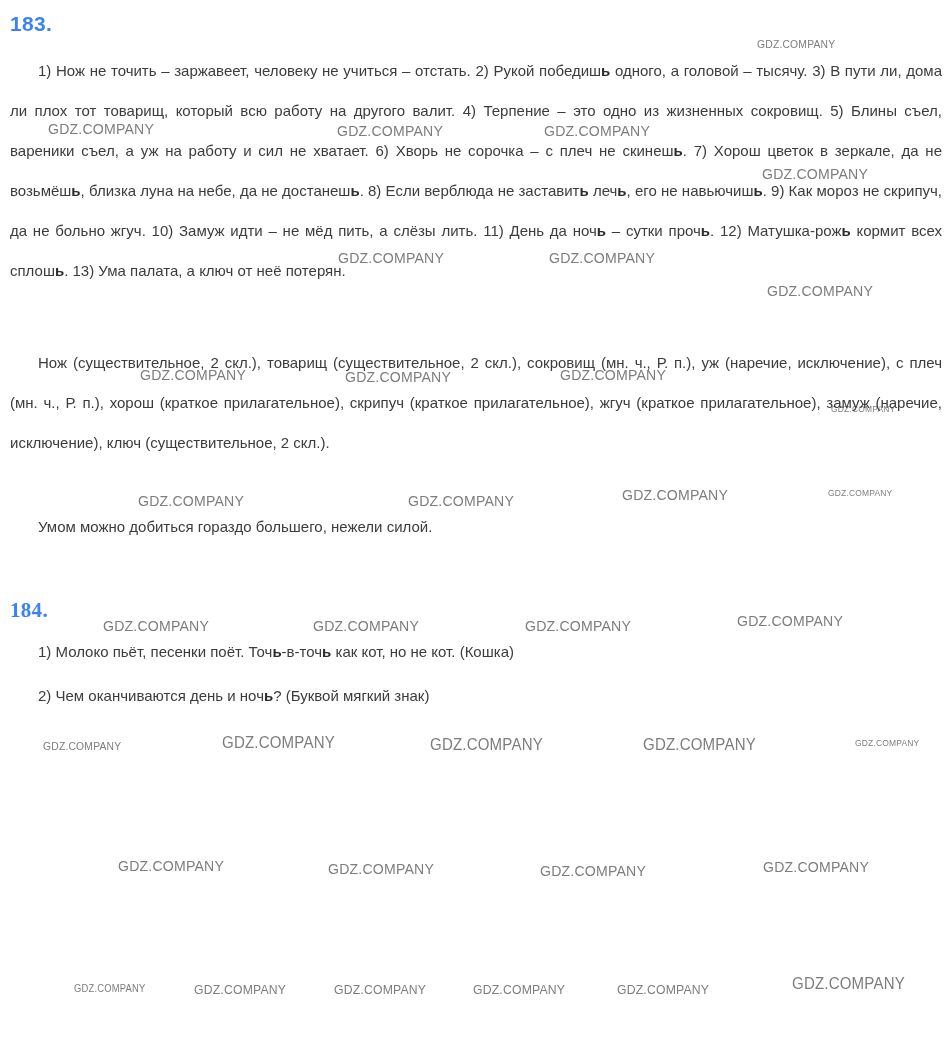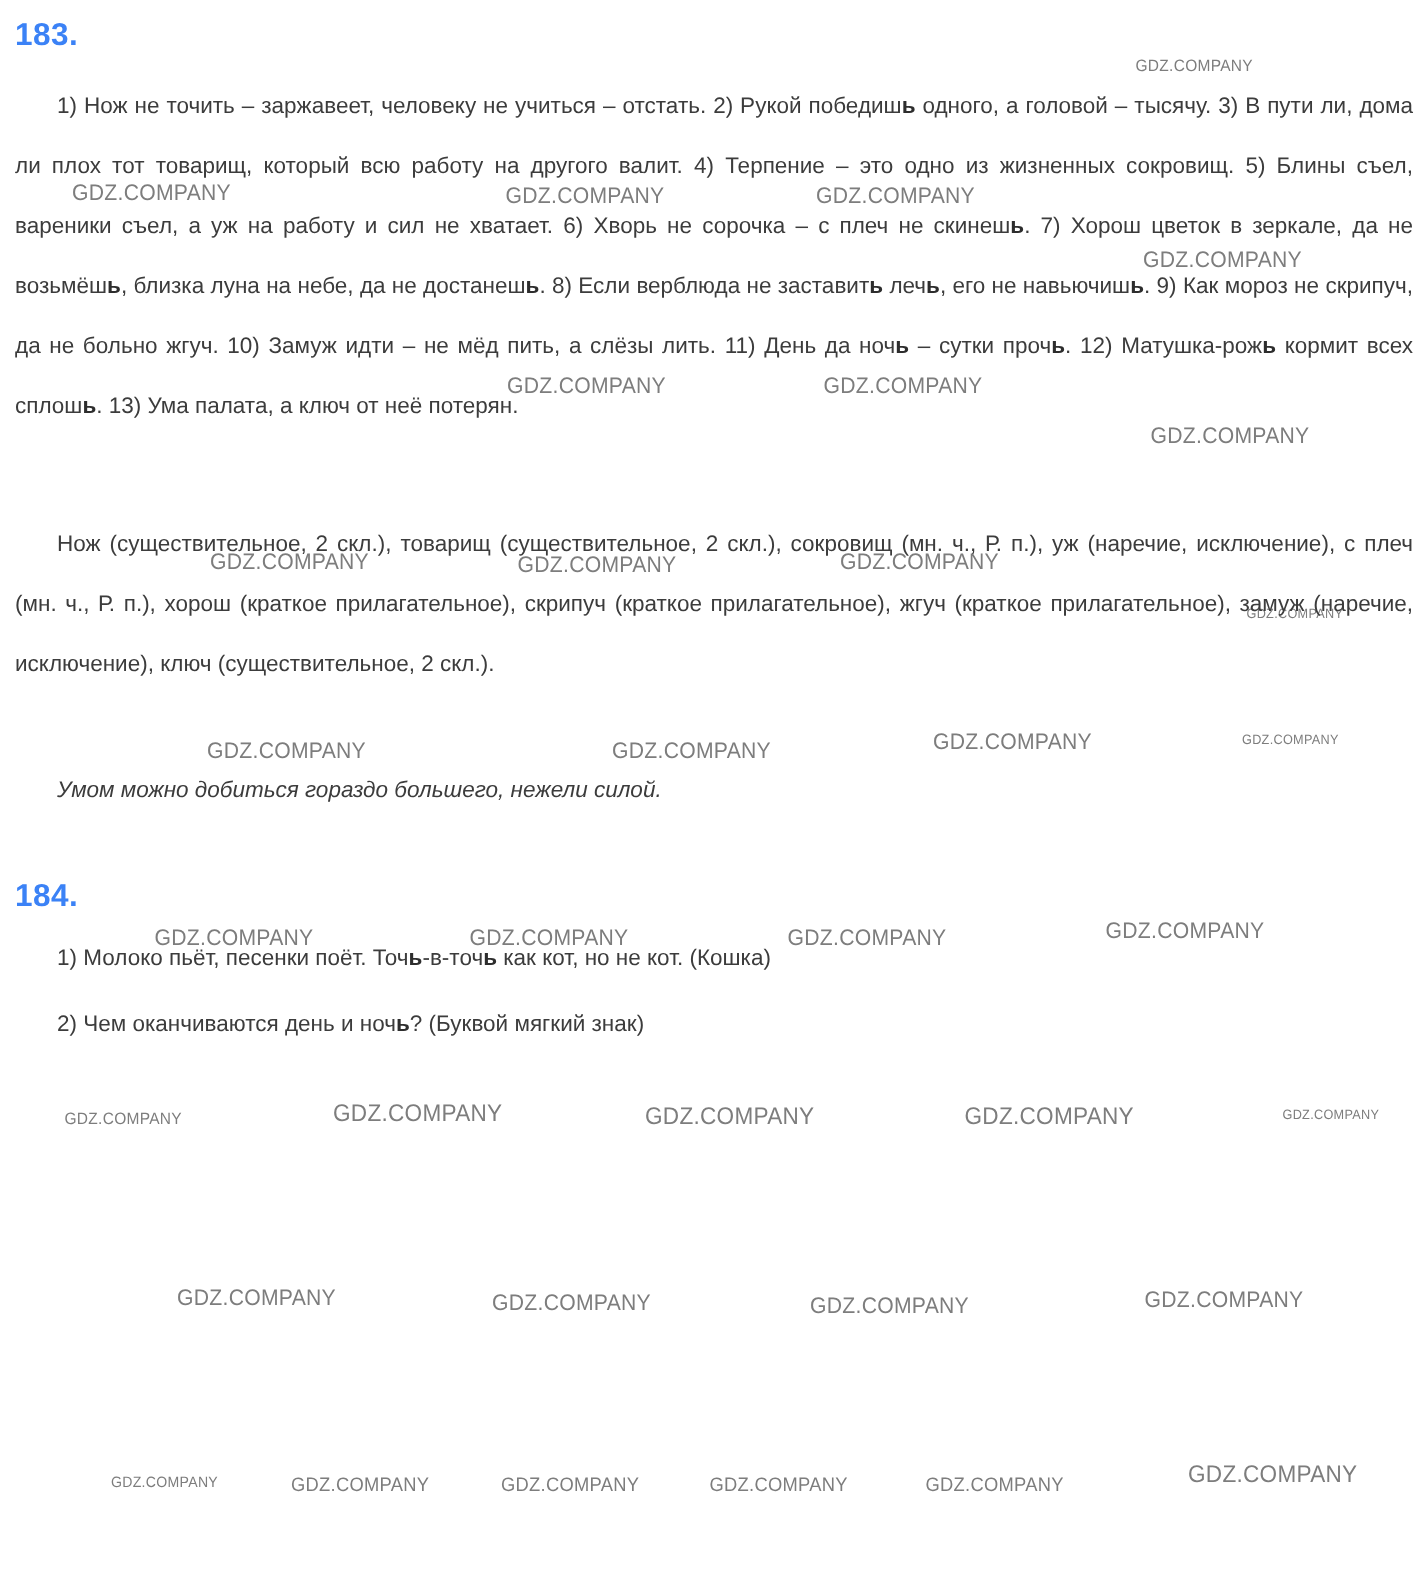--- a/index.html
+++ b/index.html
@@ -9,30 +9,30 @@
     position: relative; overflow: hidden;
     font-family: "Liberation Sans", "DejaVu Sans", sans-serif;
     color: #3c3c3c;
   }
   .page { position: relative; width: 951px; height: 1047px; z-index: 1; }
   .ex-num {
     font-size: 21px; font-weight: 700; color: #3b82f6;
     margin-left: 10px; letter-spacing: 0.3px;
   }
   #ex183-num { padding-top: 12px; }
-  #ex184-num { margin-top: 39px; }
+  #ex184-num { margin-top: 51px; font-family: Liberation Serif, serif; }
   .para {
     font-size: 15px; line-height: 40px;
     text-align: justify; text-indent: 28px;
     margin: 0 9px 0 10px; color: #3c3c3c;
     position: relative; z-index: 2;
   }
   #p1 { margin-top: 15px; }
   #p2 { margin-top: 52px; }
-  #p3 { margin-top: 44px; font-style: italic; }
+  #p3 { margin-top: 44px; }
   .riddle { margin-top: 4px; }
   #r1 { margin-top: 9px; }
   span.b { font-weight: 700; color: #2d2d2d; }
   .wm-layer { position: absolute; left: 0; top: 0; width: 951px; height: 772px; z-index: 0; }
   .wm {
     position: absolute;
     color: #7d7d7d;
     white-space: nowrap;
     font-family: "Liberation Sans", sans-serif;
     font-weight: 400;

